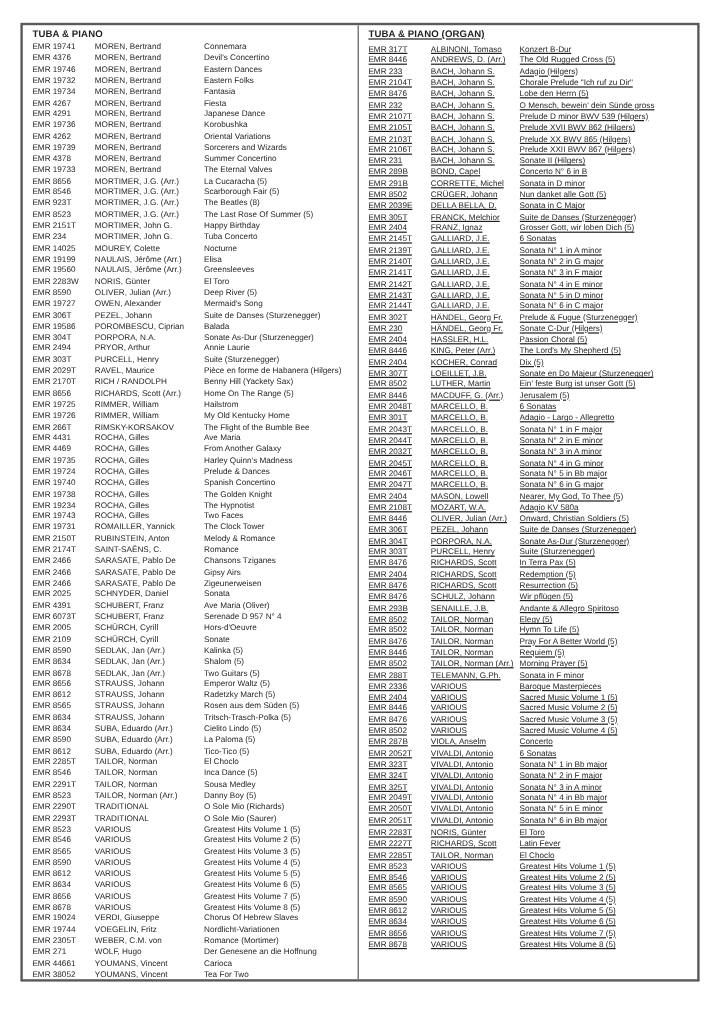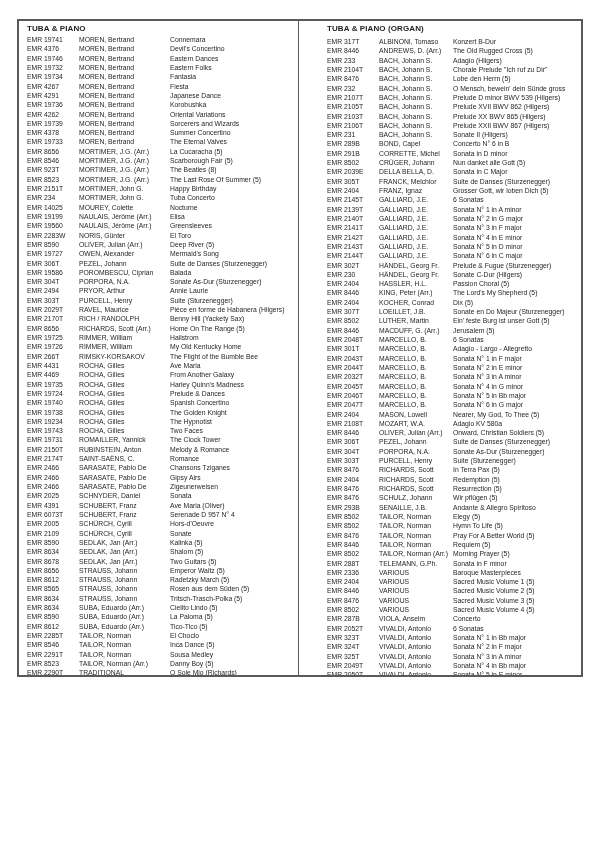--- a/index.html
+++ b/index.html
@@ -7,31 +7,30 @@
     width: 600px; height: 849px;
     background: var(--bg, #ffffff);
     font-family: "Liberation Sans", "DejaVu Sans", sans-serif;
     color: var(--text, #1f1f1f);
     position: relative;
     overflow: hidden;
   }
   .frame {
     position: absolute;
     left: 17px; top: 19px;
-    width: 566px; height: 658px;
+    width: 566px; height: 799px;
     box-sizing: border-box;
     border: 2px solid var(--border, #5a5a5a);
     display: flex;
     overflow: hidden;
     background: #fff;
-    gap: 20px;
   }
   .col { box-sizing: border-box; padding-top: 2px; overflow: hidden; }
   .col-left { width: 280px; border-right: 1px solid var(--border, #5a5a5a); }
-  .col-right { flex: 1; }
+  .col-right { flex: 1; text-decoration: underline; }
   .sec-header {
     font-size: 8px; line-height: 11px; font-weight: bold;
     padding-left: 8px; letter-spacing: 0.1px;
     white-space: nowrap;
   }
   .col-right .sec-header { margin-bottom: 3px; }
   .sec-header.second { margin-top: 8px; }
   .rows { margin-top: 1px; }
   .row {
     display: grid;

